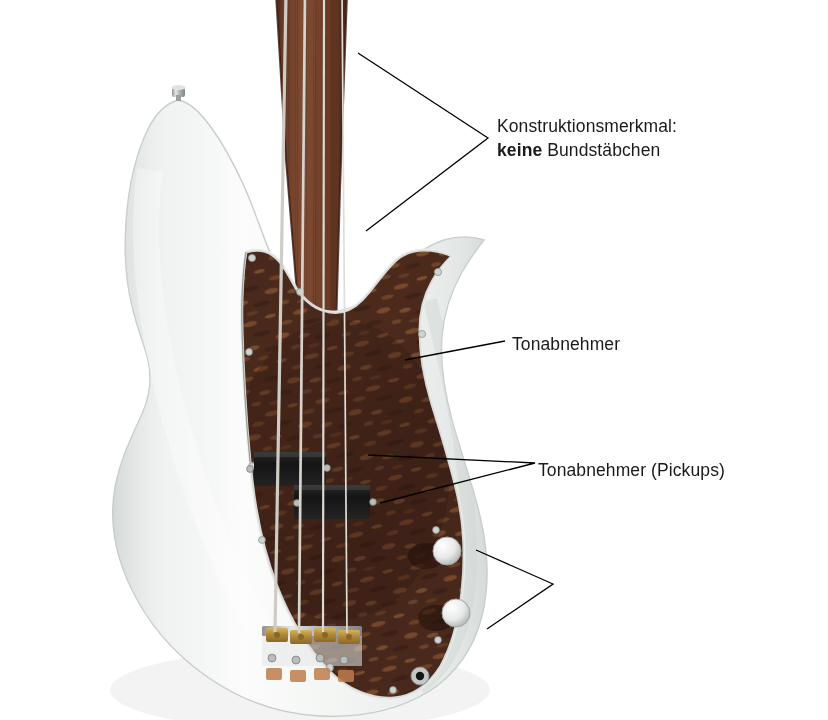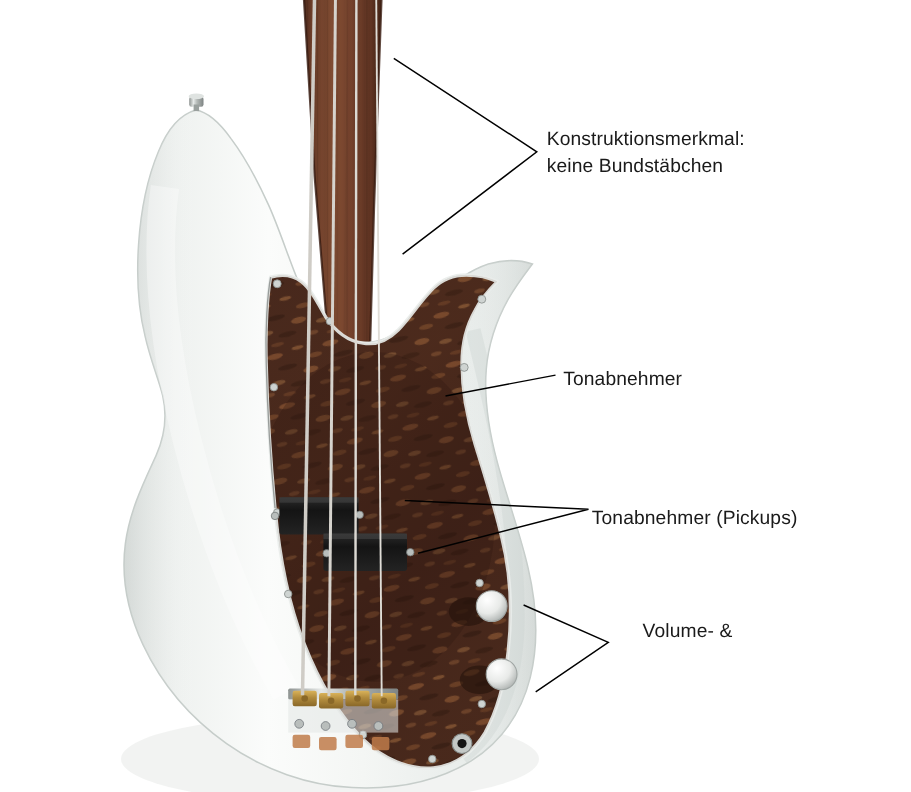--- a/index.html
+++ b/index.html
@@ -29,21 +29,21 @@
   }
   .label {
     position: absolute;
     color: #1a1a1a;
     font-size: 17.5px;
     line-height: 24px;
     white-space: nowrap;
     letter-spacing: 0.1px;
   }
   .label b {
-    font-weight: 400;
+    font-weight: 700;
   }
   .label.centered {
     text-align: center;
     white-space: normal;
   }
   #lbl-construction { left: 497px; top: 114px; }
   #lbl-pickguard    { left: 512px; top: 332px; }
   #lbl-pickups      { left: 538px; top: 458px; }
   #lbl-pots         { left: 560px; top: 561px; width: 130px; }
   #leaders {
@@ -391,16 +391,15 @@
   <div class="label" id="lbl-construction">
     <div>Konstruktionsmerkmal:</div>
     <div><b>keine</b><span> Bundstäbchen</span></div>
   </div>
 
   <div class="label" id="lbl-pickguard">Tonabnehmer</div>
 
   <div class="label" id="lbl-pickups">Tonabnehmer (Pickups)</div>
 
   <div class="label centered" id="lbl-pots">
-    <div>Volume- &amp;</div>
   </div>
 
 </div>
 
 </body></html>

